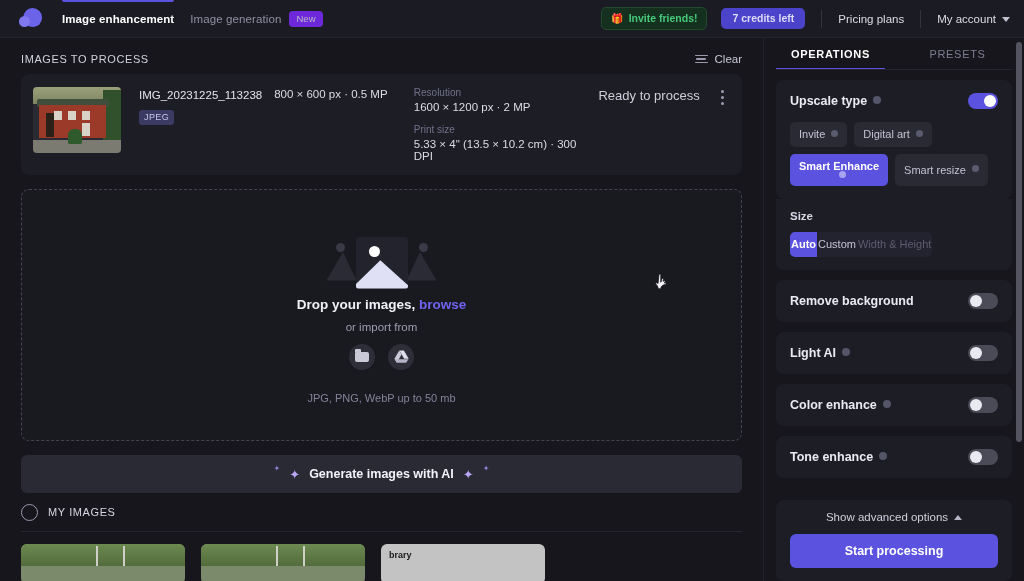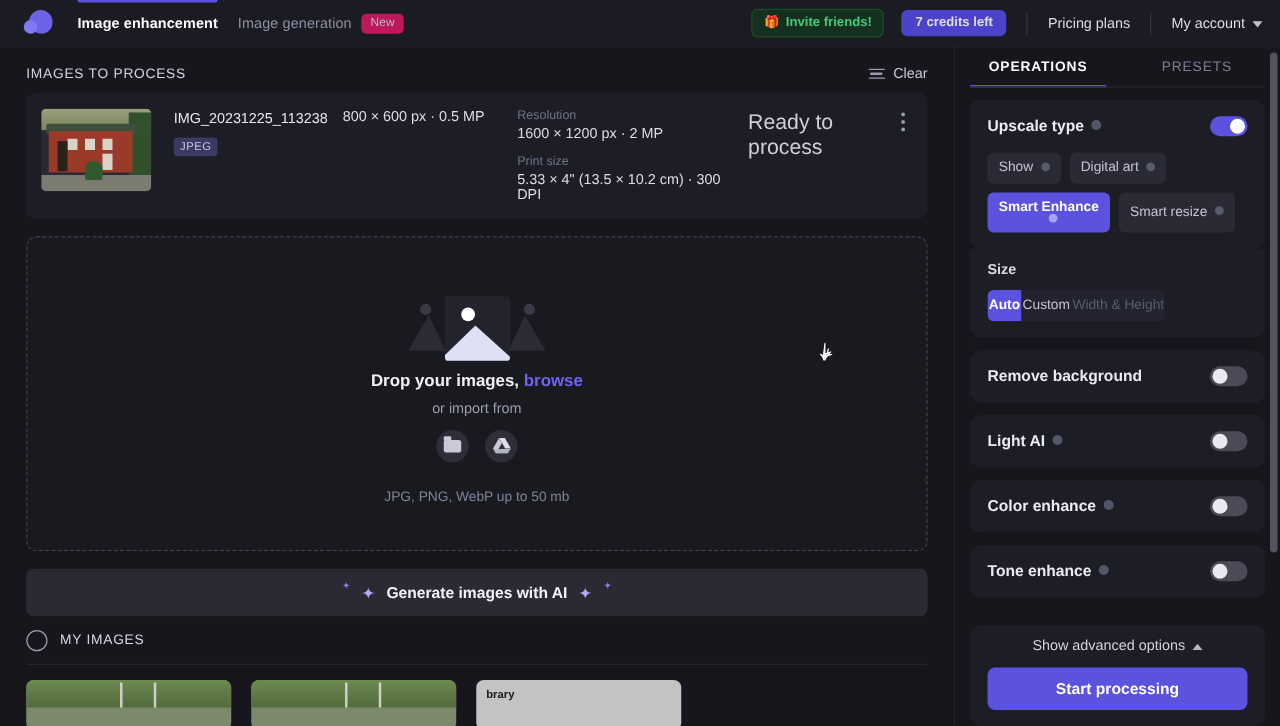--- a/index.html
+++ b/index.html
@@ -38,21 +38,21 @@
     position: relative; height: 38px; display: flex; align-items: center;
     font-size: 11.5px; color: #8f8fa3; cursor: pointer; letter-spacing: .1px; justify-content: flex-end;
   }
   .nav-tab.active { color: #ffffff; font-weight: bold; }
   .nav-tab.active::before {
     content: ""; position: absolute; left: 0; right: 0; top: -1px; height: 3px;
     background: #5b52e0; border-radius: 0 0 2px 2px;
   }
   .badge-new {
     display: inline-block; margin-left: 8px; padding: 2px 7px 3px;
-    background: #be185d; border-radius: 4px;
+    background: #6d28d9; border-radius: 4px;
     font-size: 9.5px; color: #b9b9cc; font-weight: normal;
   }
   .topbar-right {
     margin-left: auto; display: flex; align-items: center; gap: 0; padding-right: 14px;
   }
   .invite-pill {
     display: flex; align-items: center; gap: 5px;
     background: #16301f; border: 1px solid #1f4a2d;
     border-radius: 5px; padding: 4px 9px 5px;
     font-size: 10.5px; color: #45c97a; font-weight: bold; cursor: pointer;
@@ -124,21 +124,21 @@
   .file-name { font-size: 11.5px; color: #e4e4ee; line-height: 16px; }
   .file-type {
     display: inline-block; margin-top: 7px; padding: 2px 5px 3px;
     background: #3a3a63; border-radius: 3px; font-size: 9px; color: #c9c7ec; letter-spacing:.4px;
   }
   .file-input { width: 155px; font-size: 11.5px; color: #dcdce8; padding-top: 1px; }
   .file-output { width: 205px; }
   .out-label { font-size: 10px; color: #71718a; margin-bottom: 3px; }
   .out-value { font-size: 11.5px; color: #dcdce8; margin-bottom: 11px; }
   .out-value:last-child { margin-bottom: 0; }
-  .file-status { width: 130px; font-size: 17px; color: #cfcfdc; padding-top: 1px; }
+  .file-status { width: 130px; font-size: 13px; color: #cfcfdc; padding-top: 1px; }
   .kebab {
     margin-left: auto; width: 16px; display: flex; flex-direction: column;
     align-items: center; gap: 3px; padding-top: 3px; cursor: pointer;
   }
   .kebab i { width: 3px; height: 3px; background: #9d9db0; border-radius: 50%; display:block; }
 
   
   .dropzone {
     margin-top: 14px; height: 252px;
     border: 1px dashed #44444f; border-radius: 8px;
@@ -463,21 +463,21 @@
   <div class="card">
     <div class="card-row">
       <span class="card-title">Upscale type</span>
       <span class="info-dot"></span>
       <span class="switch on">
           <span class="knob"></span>
         </span>
     </div>
     <div class="chip-grid">
       <div class="chip">
-        <span>Show</span>
+        <span>Invite</span>
         <span class="info-dot"></span>
       </div>
       <div class="chip">
         <span>Digital art</span>
         <span class="info-dot"></span>
       </div>
       <div class="chip active">
         <span>Smart Enhance</span>
         <span class="info-dot"></span>
       </div>

